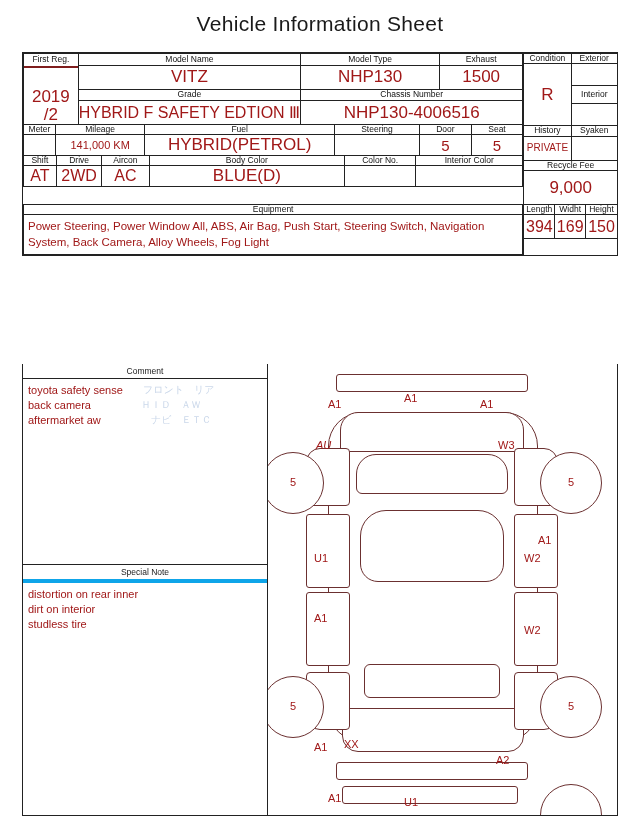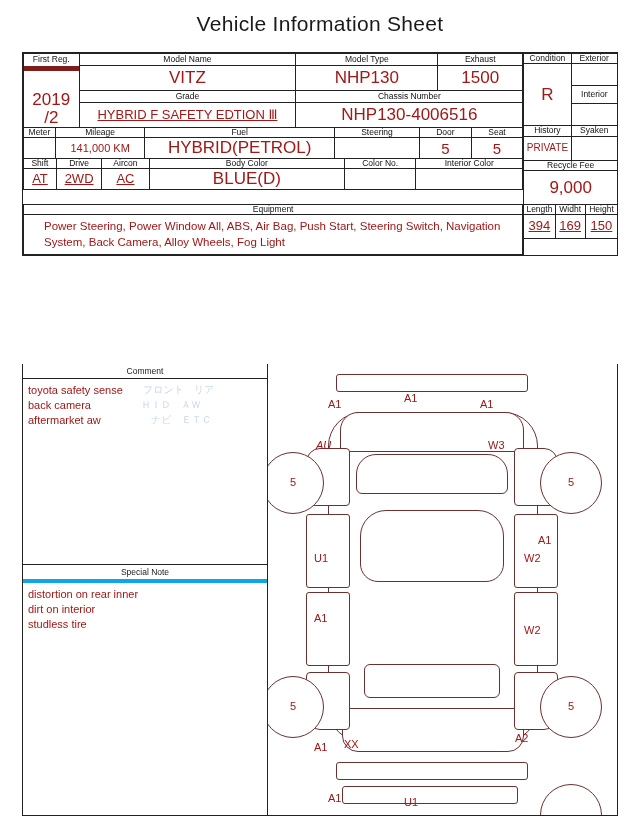--- a/index.html
+++ b/index.html
@@ -51,21 +51,21 @@
   }
   .val {
     text-align: center;
     color: #a01818;
     font-size: 15px;
     padding: 3px 2px;
     line-height: 1.15;
     white-space: nowrap;
   }
   .val.small { font-size: 11px; }
-  .val.mid { font-size: 13px; text-decoration: underline; }
+  .val.mid { font-size: 16px; }
   .val.big { font-size: 17px; }
 
   
   .topwrap { display: flex; align-items: stretch; }
   .leftcols { width: 502px; }
   .rightcols { width: 94px; border-left: 1px solid #222; }
 
   
   .lower {
     position: absolute;
@@ -172,21 +172,21 @@
 
   <div class="sheet">
     <div class="topwrap">
 
       <div class="leftcols">
 
         <table class="grid">
           <tbody>
               <tr>
             <td style="width:58px" rowspan="4" class="val big">
-              <div class="hdr" style="border-bottom:5px solid #7f1d1d;margin:-1px -1px 16px -1px">First Reg.</div>
+              <div class="hdr" style="border-bottom:2px solid #7f1d1d;margin:-1px -1px 16px -1px">First Reg.</div>
               <div style="padding-top:4px;line-height:1.05">
                 <div>2019</div>
                 <div>/2</div>
               </div>
             </td>
             <td class="hdr" style="width:222px">Model Name</td>
             <td class="hdr" style="width:150px">Model Type</td>
             <td class="hdr" style="width:90px">Exhaust</td>
           </tr>
           <tr>
@@ -285,21 +285,21 @@
     </div>
 
     <div class="topwrap" style="margin-top:-1px">
       <div class="leftcols">
         <table class="grid">
           <tbody>
               <tr>
             <td class="hdr">Equipment</td>
           </tr>
           <tr>
-            <td class="val" style="text-align:left;font-size:11.5px;line-height:1.35;padding:3px 20px;height:40px;white-space:normal">Power Steering, Power Window  All, ABS, Air Bag, Push Start, Steering Switch, Navigation System, Back Camera, Alloy Wheels, Fog Light</td>
+            <td class="val" style="text-align:left;font-size:11.5px;line-height:1.35;padding:3px 4px;height:40px;white-space:normal">Power Steering, Power Window  All, ABS, Air Bag, Push Start, Steering Switch, Navigation System, Back Camera, Alloy Wheels, Fog Light</td>
           </tr>
         </tbody>
           </table>
       </div>
       <div class="rightcols">
         <table class="grid" style="border-left:none">
           <tbody>
               <tr>
             <td class="hdr" style="width:31px;border-left:none">Length</td>
             <td class="hdr" style="width:31px">Widht</td>
@@ -370,31 +370,31 @@
       <div class="d-circ" style="left:-6px; top:88px; width:62px; height:62px;"></div>
       <div class="d-circ" style="left:272px; top:88px; width:62px; height:62px;"></div>
       <div class="d-circ" style="left:-6px; top:312px; width:62px; height:62px;"></div>
       <div class="d-circ" style="left:272px; top:312px; width:62px; height:62px;"></div>
       <div class="d-circ" style="left:272px; top:420px; width:62px; height:62px;"></div>
 
       <span class="d-lbl" style="left:60px; top:34px;">A1</span>
       <span class="d-lbl" style="left:136px; top:28px;">A1</span>
       <span class="d-lbl" style="left:212px; top:34px;">A1</span>
       <span class="d-lbl" style="left:48px; top:75px;font-style:italic;">AU</span>
-      <span class="d-lbl" style="left:220px; top:75px;text-align:center;">W3</span>
+      <span class="d-lbl" style="left:230px; top:75px;text-align:center;">W3</span>
       <span class="d-lbl" style="left:22px; top:112px;">5</span>
       <span class="d-lbl" style="left:300px; top:112px;">5</span>
       <span class="d-lbl" style="left:270px; top:170px;">A1</span>
       <span class="d-lbl" style="left:46px; top:188px;">U1</span>
       <span class="d-lbl" style="left:256px; top:188px;">W2</span>
       <span class="d-lbl" style="left:46px; top:248px;">A1</span>
       <span class="d-lbl" style="left:256px; top:260px;">W2</span>
       <span class="d-lbl" style="left:22px; top:336px;">5</span>
       <span class="d-lbl" style="left:300px; top:336px;">5</span>
       <span class="d-lbl" style="left:46px; top:377px;">A1</span>
       <span class="d-lbl" style="left:76px; top:374px;">XX</span>
-      <span class="d-lbl" style="left:228px; top:368px;margin-left:19px;">A2</span>
+      <span class="d-lbl" style="left:228px; top:390px;">A2</span>
       <span class="d-lbl" style="left:60px; top:428px;">A1</span>
       <span class="d-lbl" style="left:136px; top:432px;">U1</span>
     </div>
   </div>
 
 </div>
 
 </body></html>

